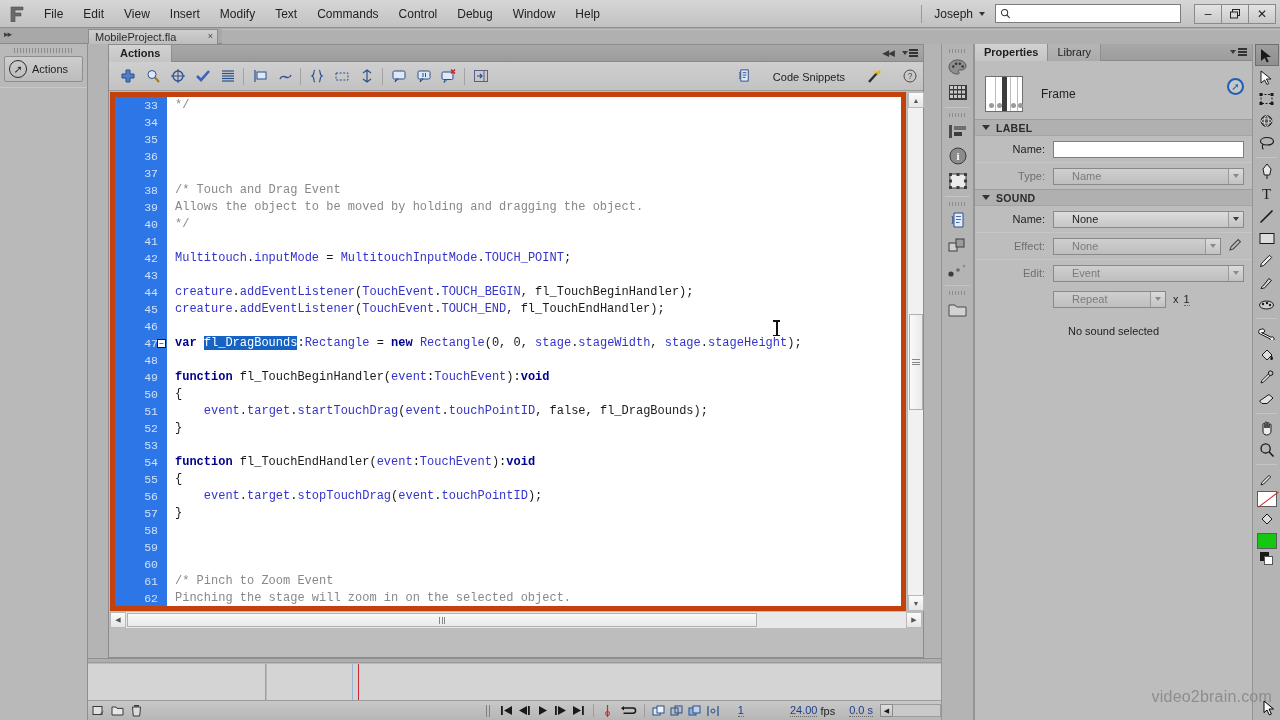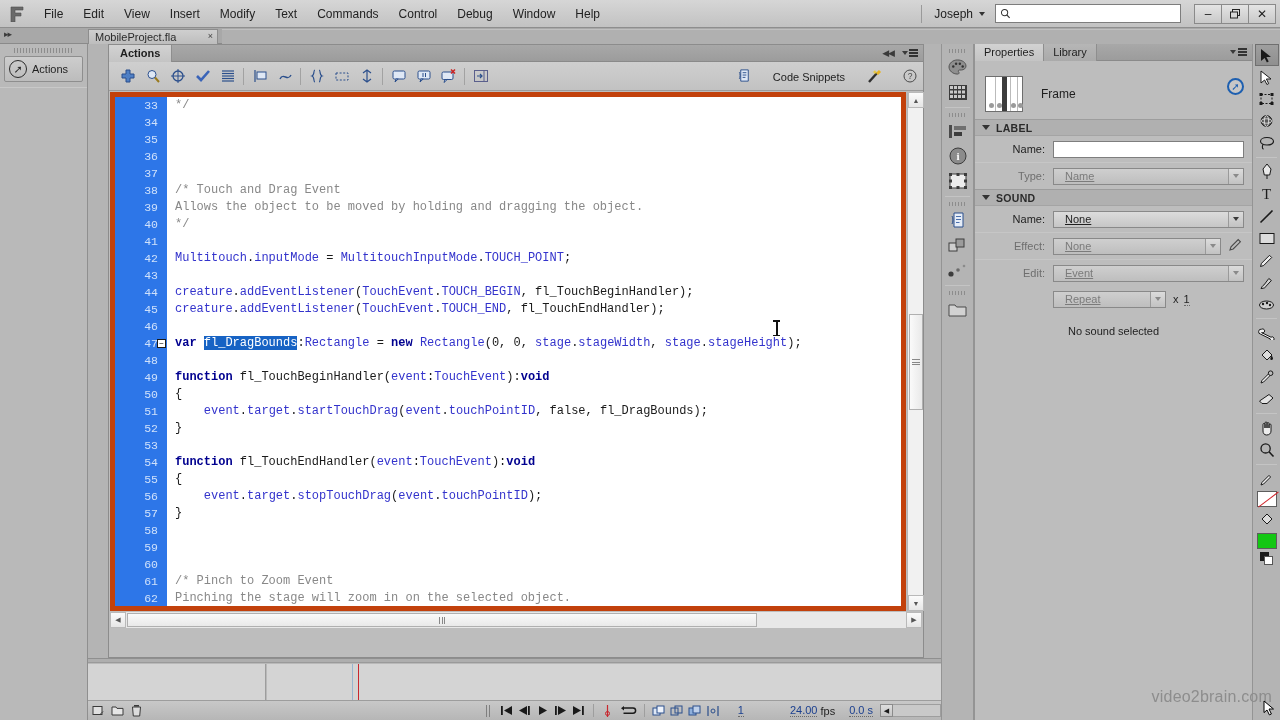--- a/index.html
+++ b/index.html
@@ -223,21 +223,21 @@
     background:#bdbdbd; border-left:1px solid #949494;
   }
   #props-tabbar {
     height:17px; background:linear-gradient(#a8a8a8,#9c9c9c);
     display:flex;align-items:center; border-bottom:1px solid #8a8a8a;
   }
   .ptab {
     height:17px;padding:0 9px;font-size:11px;display:flex;align-items:center;color:#1e1e1e;
     border-right:1px solid #8e8e8e;
   }
-  .ptab.active { background:linear-gradient(#d2d2d2,#c4c4c4); font-weight:normal; }
+  .ptab.active { background:linear-gradient(#d2d2d2,#c4c4c4); font-weight:bold; }
   .ptab.inactive { background:linear-gradient(#b6b6b6,#aaa); }
   #props-menu { margin-left:auto; margin-right:5px; display:flex;align-items:center;gap:2px; }
 
   #frame-hdr { height:58px; display:flex; align-items:center; padding:8px 8px 0 10px; position:relative; }
   #frame-thumb {
     width:38px;height:36px;background:#fff;border:1px solid #6e6e6e; position:relative;
   }
   #frame-thumb .vline { position:absolute;top:0;bottom:0;width:1px;background:#bbb; }
   #frame-thumb .kf { position:absolute;bottom:3px;width:5px;height:5px;border-radius:50%;background:#9a9a9a; }
   #frame-thumb .play { position:absolute;left:16px;top:0;bottom:0;width:5px;background:#3c3c3c; }
@@ -258,21 +258,21 @@
 
   .prow { height:26px; display:flex; align-items:center; padding:0 8px 0 0; }
   .prow .lab { width:78px; text-align:right; font-size:11px; color:#1f1f1f; padding-right:8px; }
   .prow.dim .lab { color:#6e6e6e; }
   .pinput {
     flex:1; height:17px; background:#fff; border:1px solid #7e7e7e; font-size:11px;
     padding:0 3px; line-height:15px; color:#111;
   }
   .pselect {
     flex:1; height:17px; background:linear-gradient(#dcdcdc,#c6c6c6); border:1px solid #898989;
-    font-size:11px; display:flex; align-items:center; padding-left:11px; color:#1f1f1f; position:relative;text-decoration:underline;
+    font-size:11px; display:flex; align-items:center; padding-left:18px; color:#1f1f1f; position:relative;
   }
   .pselect.dis { color:#7b7b7b; background:linear-gradient(#cfcfcf,#bebebe); }
   .pselect .arrowbox {
     position:absolute; right:0; top:0; bottom:0; width:15px;
     background:linear-gradient(#dcdcdc,#c2c2c2); border-left:1px solid #9a9a9a;
     display:flex;align-items:center;justify-content:center;
   }
   .caret-sm { width:0;height:0;border-left:3.5px solid transparent;border-right:3.5px solid transparent;
     border-top:4px solid #3a3a3a; }
   .caret-sm.dis { border-top-color:#8a8a8a; }

